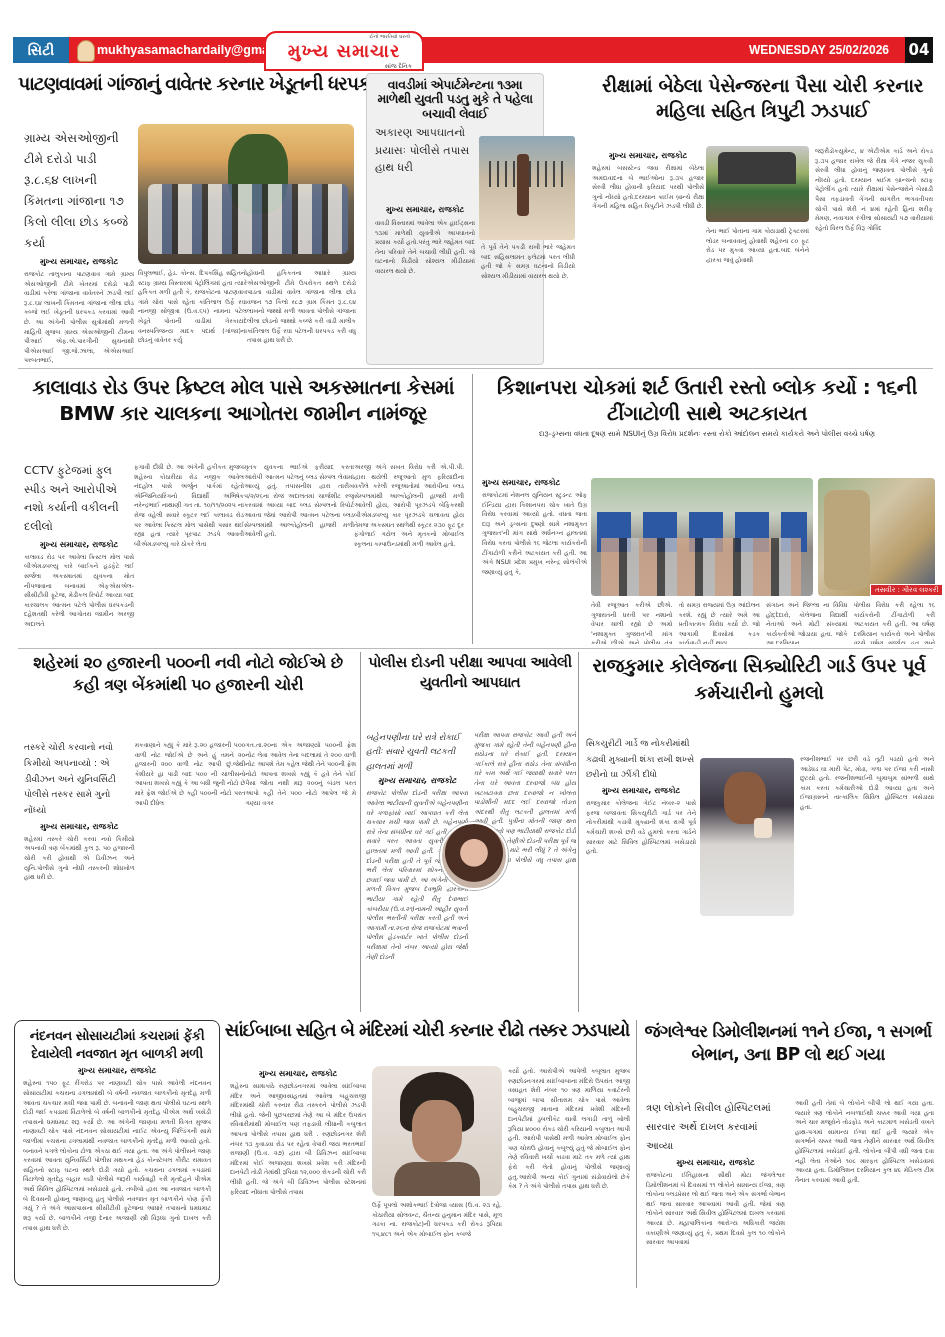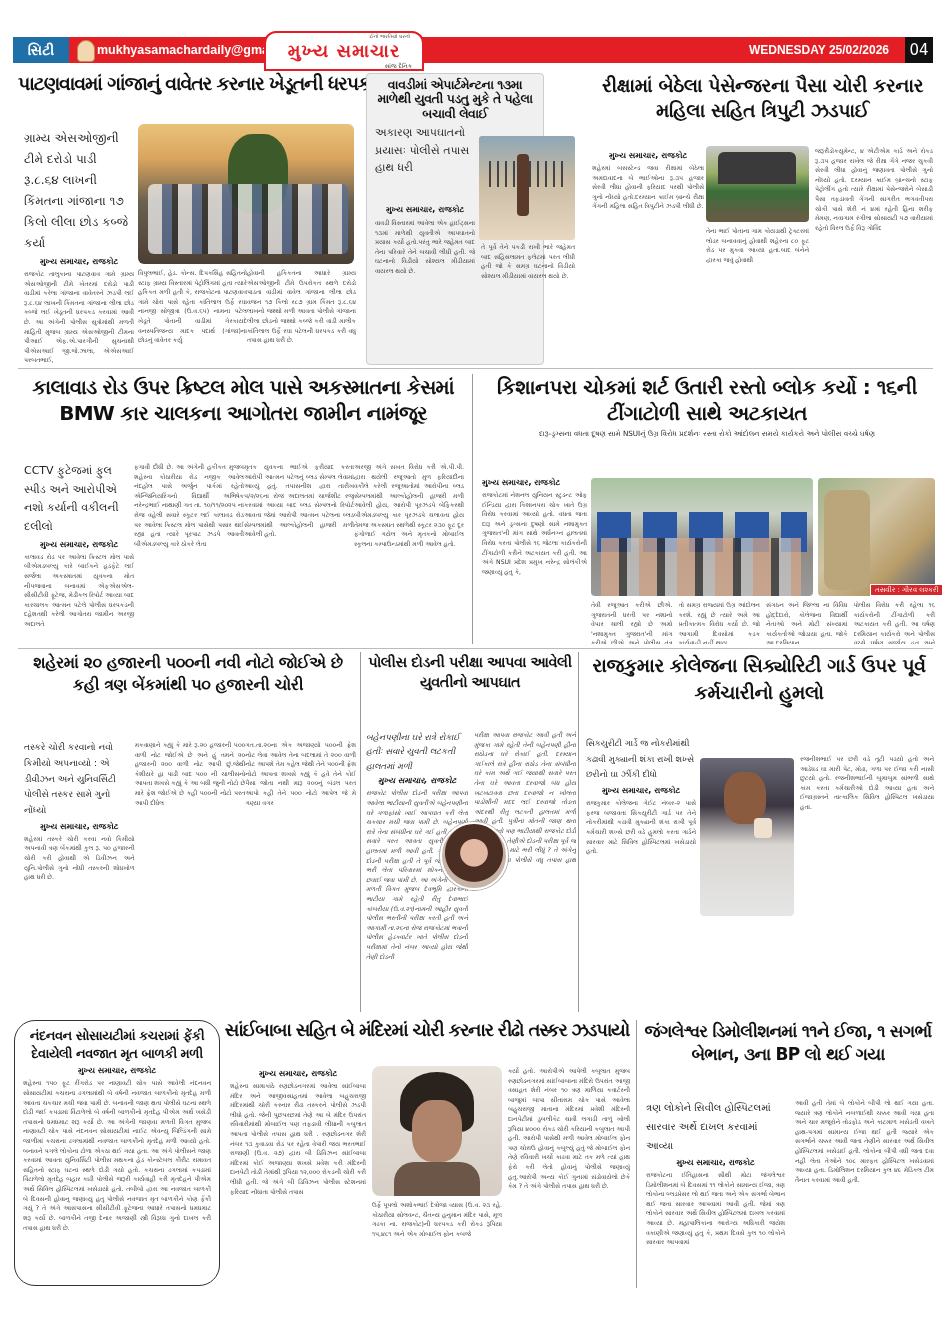--- a/index.html
+++ b/index.html
@@ -10,35 +10,35 @@
   .masthead { position: absolute; left: 13px; top: 37px; width: 920px; height: 26px; display: flex; align-items: stretch; }
   .mh-section { width: 56px; background: #1f6fa8; color: #fff; font-weight: bold; font-size: 14px; display: flex; align-items: center; justify-content: center; }
   .mh-red { flex: 1; background: #e31e24; display: flex; align-items: center; position: relative; }
   .mh-email { color: #fff; font-family: "Liberation Sans", sans-serif; font-weight: bold; font-size: 12.5px; margin-left: 28px; }
   .mh-hand { position: absolute; left: 8px; top: 3px; width: 18px; height: 22px; border-radius: 9px 9px 4px 4px; background: #f1d8b0; border: 1px solid #c08a4a; }
   .mh-logo { position: absolute; left: 195px; top: -6px; width: 160px; height: 40px; background: #fff; border: 2px solid #e31e24; border-radius: 12px 12px 0 0; display: flex; flex-direction: column; align-items: center; justify-content: center; }
   .mh-logo-title { color: #e31e24; font-weight: bold; font-size: 18px; letter-spacing: 1px; }
   .mh-logo-sub { font-size: 6px; color: #333; align-self: flex-end; margin-right: 10px; }
   .mh-logo-top { font-size: 5px; color: #333; align-self: flex-end; margin-right: 12px; }
   .mh-date { margin-left: auto; margin-right: 16px; color: #fff; font-family: "Liberation Sans", sans-serif; font-weight: bold; font-size: 12px; }
-  .mh-page { width: 28px; background: #111; color: #fff; font-weight: normal; font-size: 15px; display: flex; align-items: center; justify-content: center; }
+  .mh-page { width: 28px; background: #111; color: #fff; font-weight: bold; font-size: 15px; display: flex; align-items: center; justify-content: center; }
 
   .art { position: absolute; }
   .hl { font-weight: bold; color: #111; line-height: 1.15; font-family: "DejaVu Sans", sans-serif; letter-spacing: -0.5px; }
   .sub { color: #222; line-height: 1.45; font-size: 13px; }
   .byline { font-weight: bold; font-size: 8px; text-align: center; margin: 3px 0 2px; }
   .body { font-size: 6.2px; line-height: 1.55; color: #333; text-align: justify; }
   .cols { display: flex; }
   .cols > div { flex: 1; }
   .photo { position: absolute; border-radius: 6px; overflow: hidden; }
   .vline { position: absolute; width: 1px; background: #999; }
   .hline { position: absolute; height: 1px; background: #bbb; }
   .box-grey { position: absolute; background: #f0f0f0; border: 1px solid #ccc; border-radius: 4px; }
   .credit { position: absolute; background: #d4282d; color: #fff; font-size: 7px; padding: 1px 4px; border: 1px solid #fff; }
-  .round-box { position: absolute; border: 1.5px solid #333; border-radius: 21px; }
+  .round-box { position: absolute; border: 1.5px solid #333; border-radius: 8px; }
 </style>
 </head>
 <body>
 
 <div class="masthead">
   <div class="mh-section">સિટી</div>
   <div class="mh-red">
     <span class="mh-hand"></span>
     <span class="mh-email">mukhyasamachardaily@gmail.com</span>
     <div class="mh-logo">

